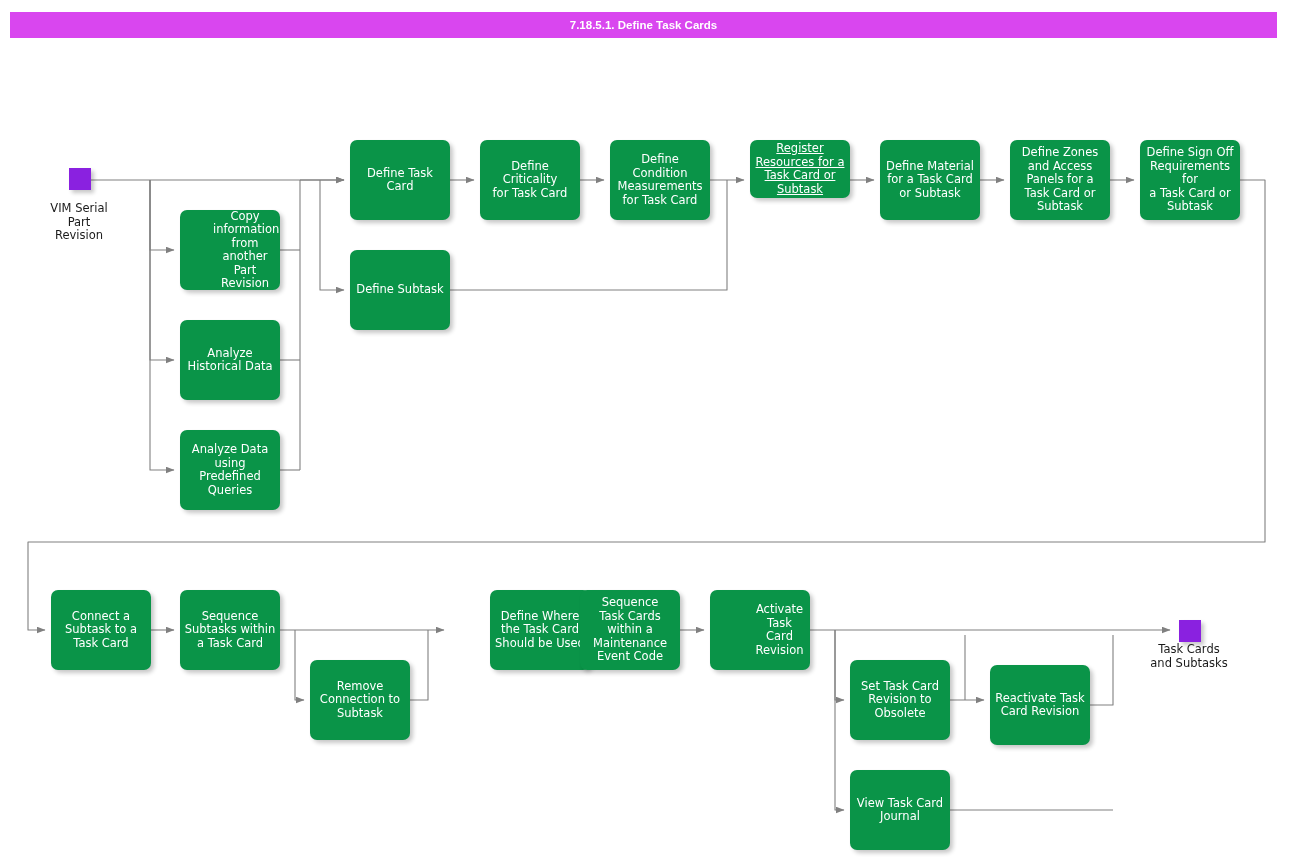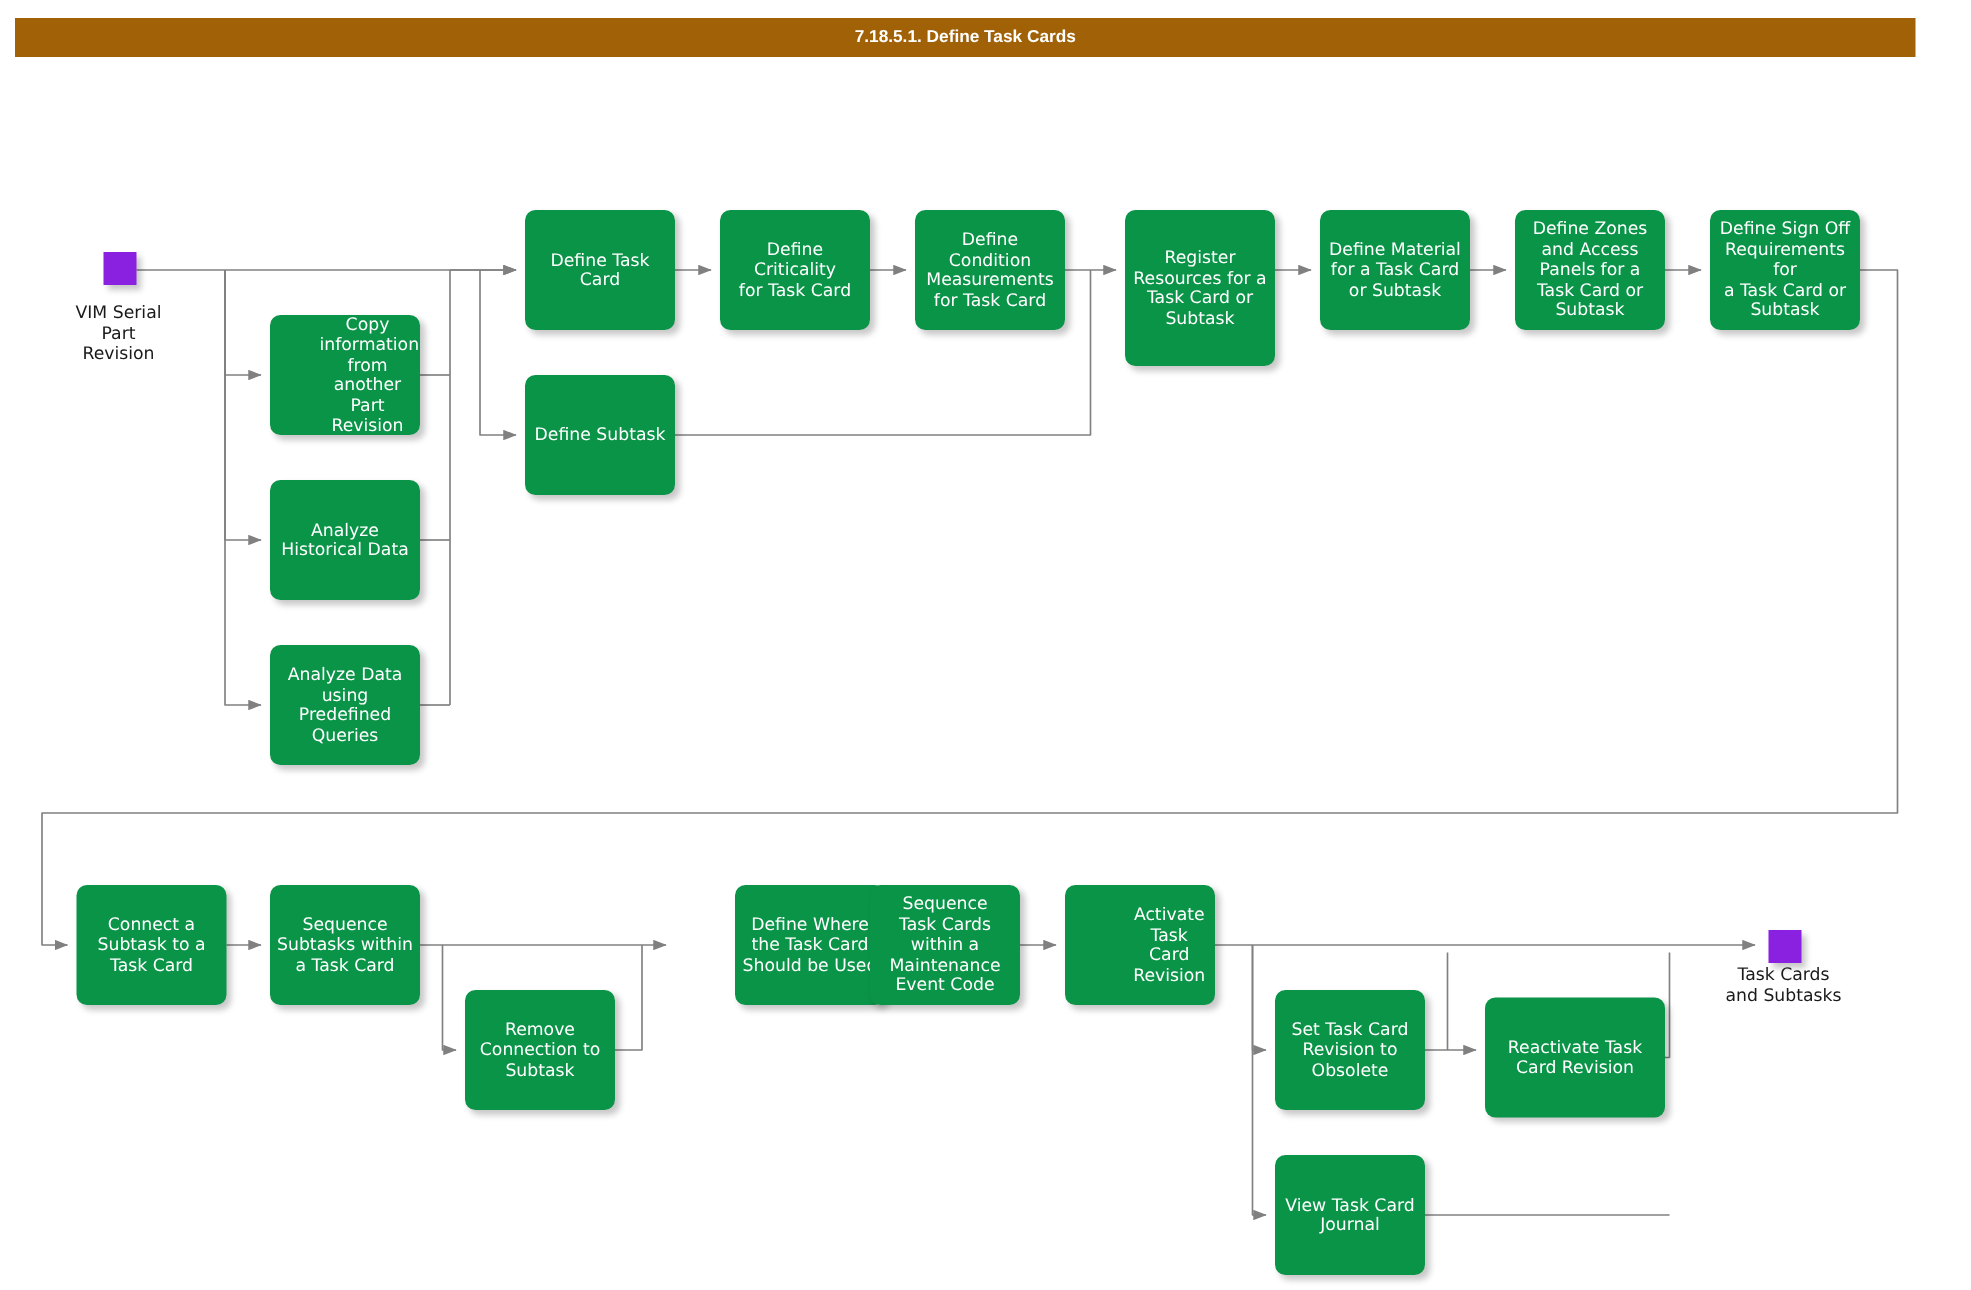--- a/index.html
+++ b/index.html
@@ -14,21 +14,21 @@
     position: relative;
     font-family: "DejaVu Sans", sans-serif;
     overflow: hidden;
   }
   #title-bar {
     position: absolute;
     left: 10px;
     top: 12px;
     width: 1267px;
     height: 26px;
-    background: #a16207;
+    background: #d946ef;
     color: #ffffff;
     font-size: 11.5px;
     font-weight: bold;
     display: flex;
     align-items: center;
     justify-content: center;
     letter-spacing: 0px;
     font-family: "Liberation Sans", sans-serif;
   }
   #canvas {
@@ -160,21 +160,21 @@
 
   <div class="node" style="left:350px; top:140px; width:100px; height:80px;">
       <span>Define Task<br>Card</span>
     </div>
   <div class="node" style="left:480px; top:140px; width:100px; height:80px;">
       <span>Define Criticality<br>for Task Card</span>
     </div>
   <div class="node" style="left:610px; top:140px; width:100px; height:80px;">
       <span>Define Condition<br>Measurements<br>for Task Card</span>
     </div>
-  <div class="node" style="left:750px; top:140px; width:100px; height:104px;">
+  <div class="node" style="left:750px; top:140px; width:100px; height:58px;text-decoration:underline;">
       <span>Register<br>Resources for a<br>Task Card or<br>Subtask</span>
     </div>
   <div class="node" style="left:880px; top:140px; width:100px; height:80px;">
       <span>Define Material<br>for a Task Card<br>or Subtask</span>
     </div>
   <div class="node" style="left:1010px; top:140px; width:100px; height:80px;">
       <span>Define Zones<br>and Access<br>Panels for a<br>Task Card or<br>Subtask</span>
     </div>
   <div class="node" style="left:1140px; top:140px; width:100px; height:80px;">
       <span>Define Sign Off<br>Requirements for<br>a Task Card or<br>Subtask</span>
@@ -207,20 +207,20 @@
     </div>
   <div class="node" style="left:580px; top:590px; width:100px; height:80px;">
       <span>Sequence<br>Task Cards<br>within a<br>Maintenance<br>Event Code</span>
     </div>
   <div class="node" style="left:710px; top:590px; width:100px; height:80px;padding-left:42px;">
       <span>Activate Task<br>Card Revision</span>
     </div>
   <div class="node" style="left:850px; top:660px; width:100px; height:80px;">
       <span>Set Task Card<br>Revision to<br>Obsolete</span>
     </div>
-  <div class="node" style="left:990px; top:665px; width:120px; height:80px;">
+  <div class="node" style="left:990px; top:665px; width:100px; height:80px;">
       <span>Reactivate Task<br>Card Revision</span>
     </div>
   <div class="node" style="left:850px; top:770px; width:100px; height:80px;">
       <span>View Task Card<br>Journal</span>
     </div>
 
 </div>
 
 </body></html>

